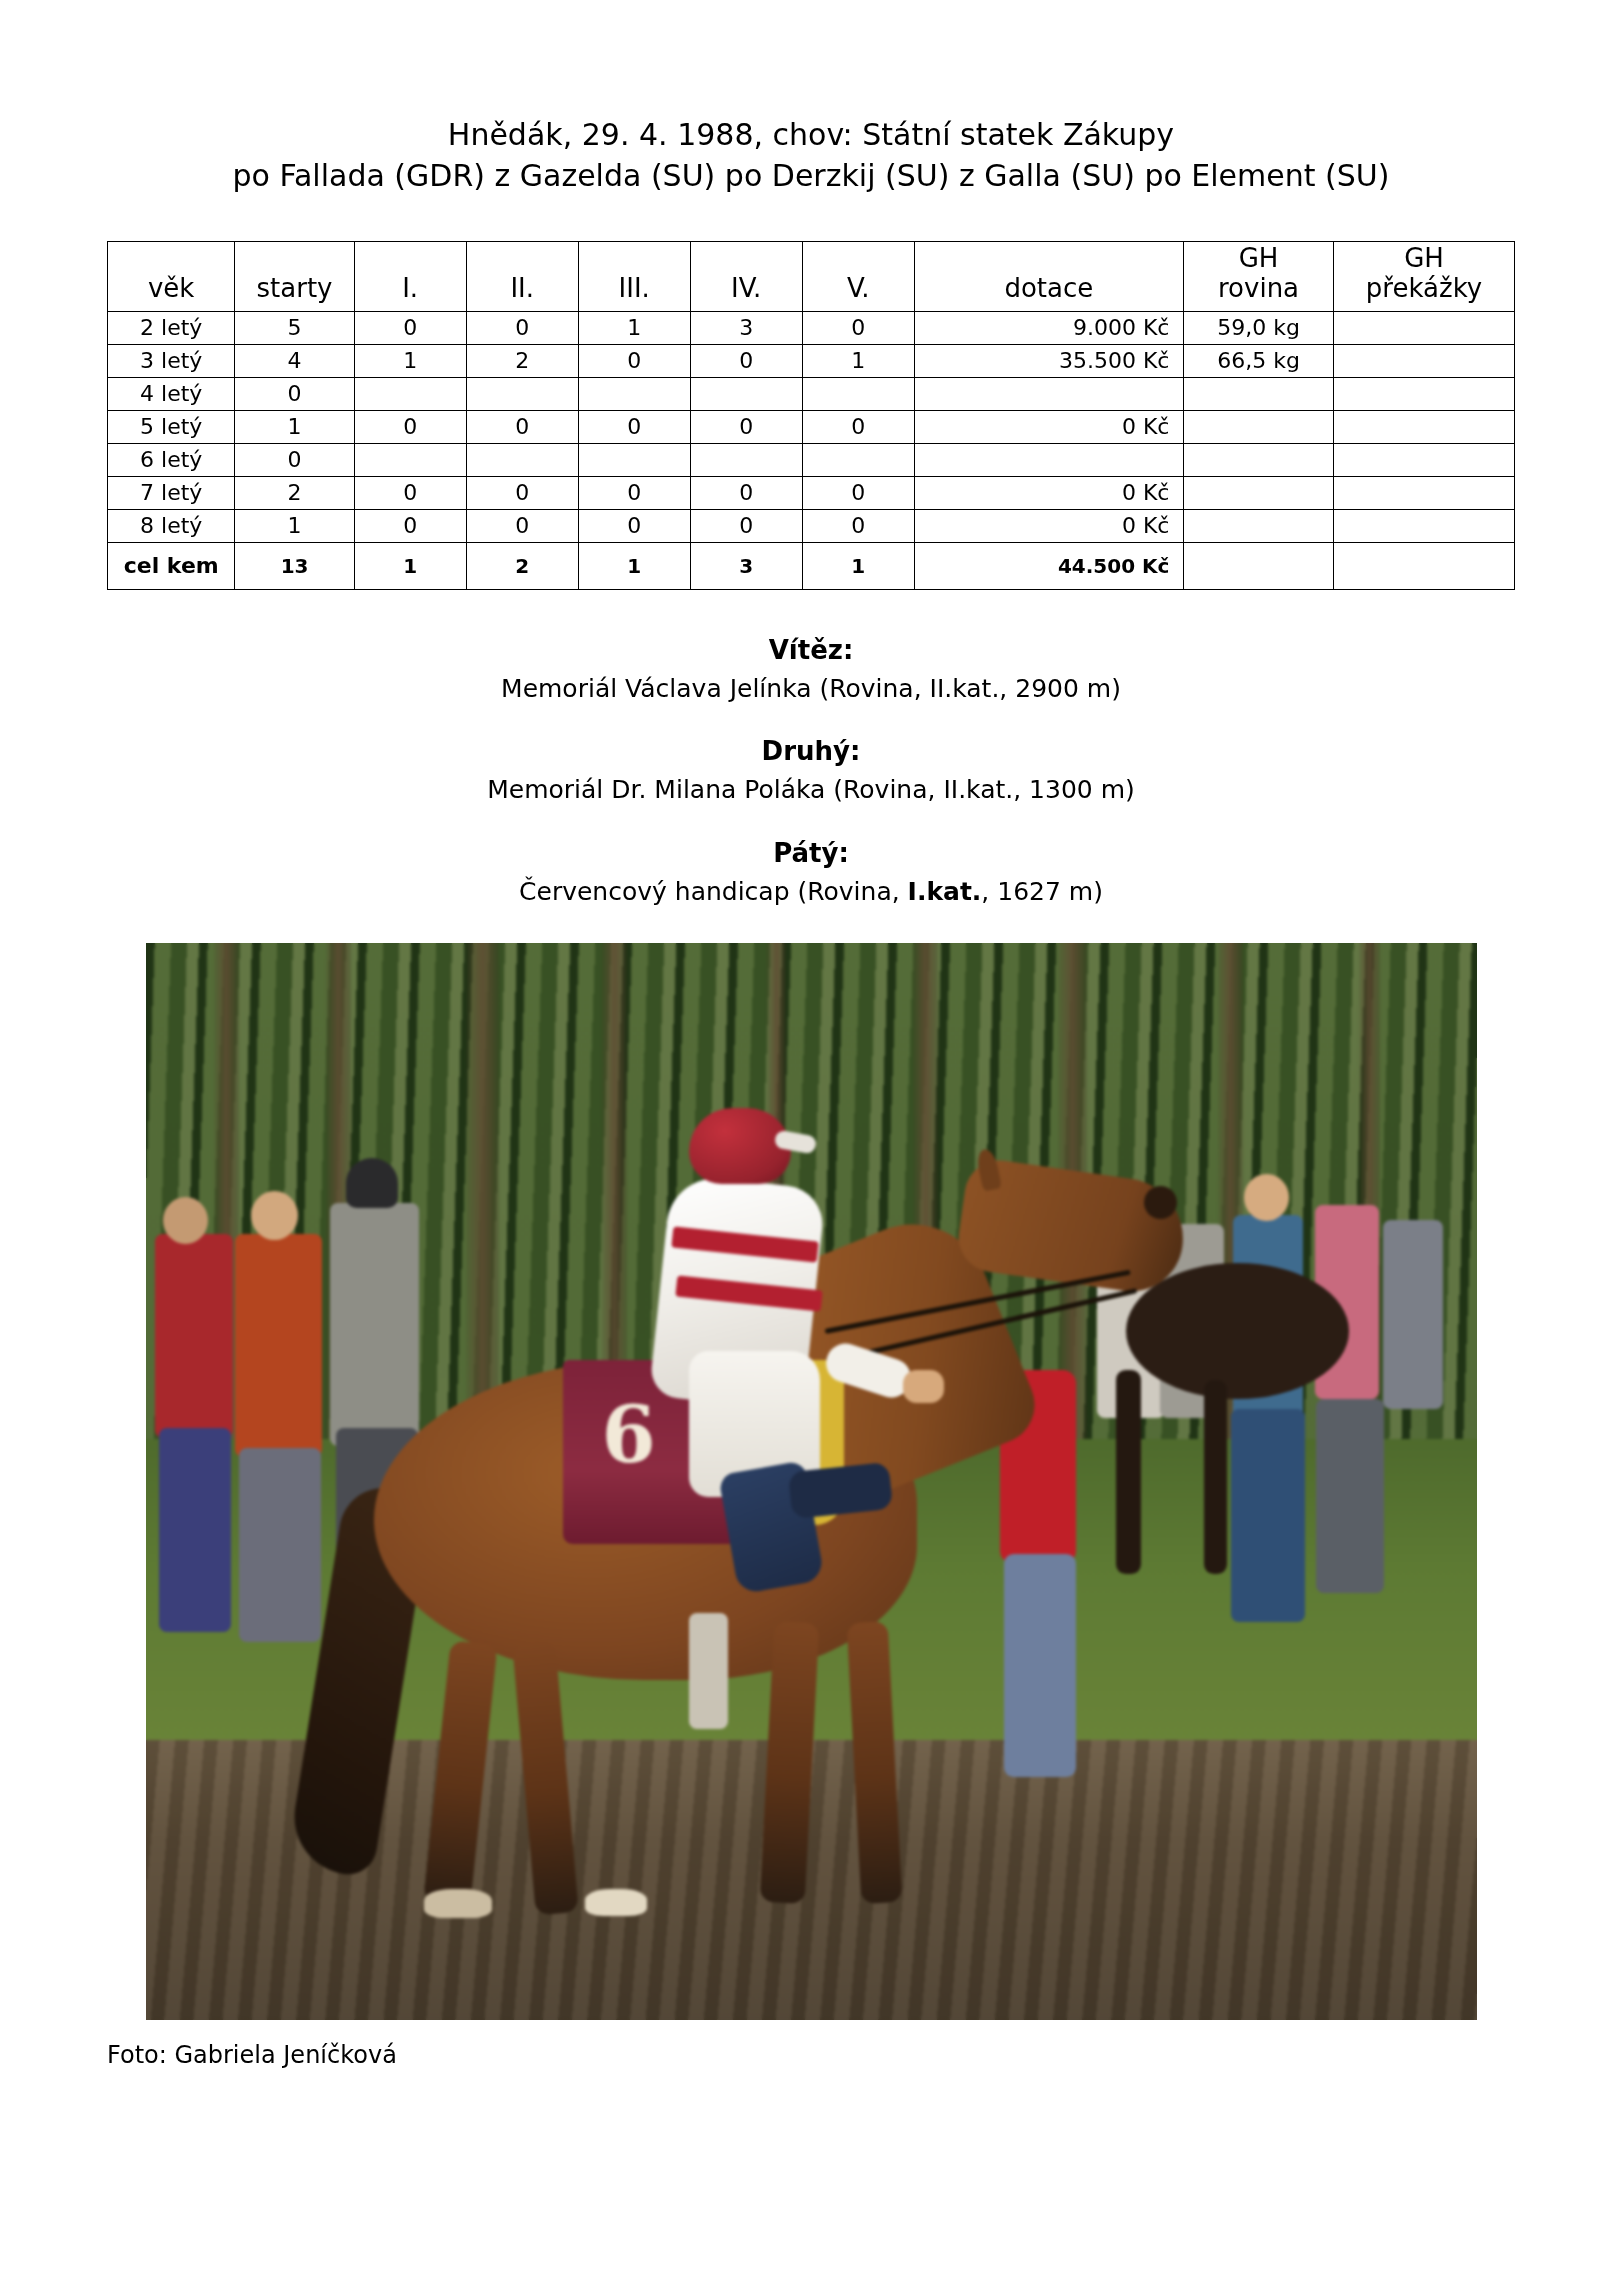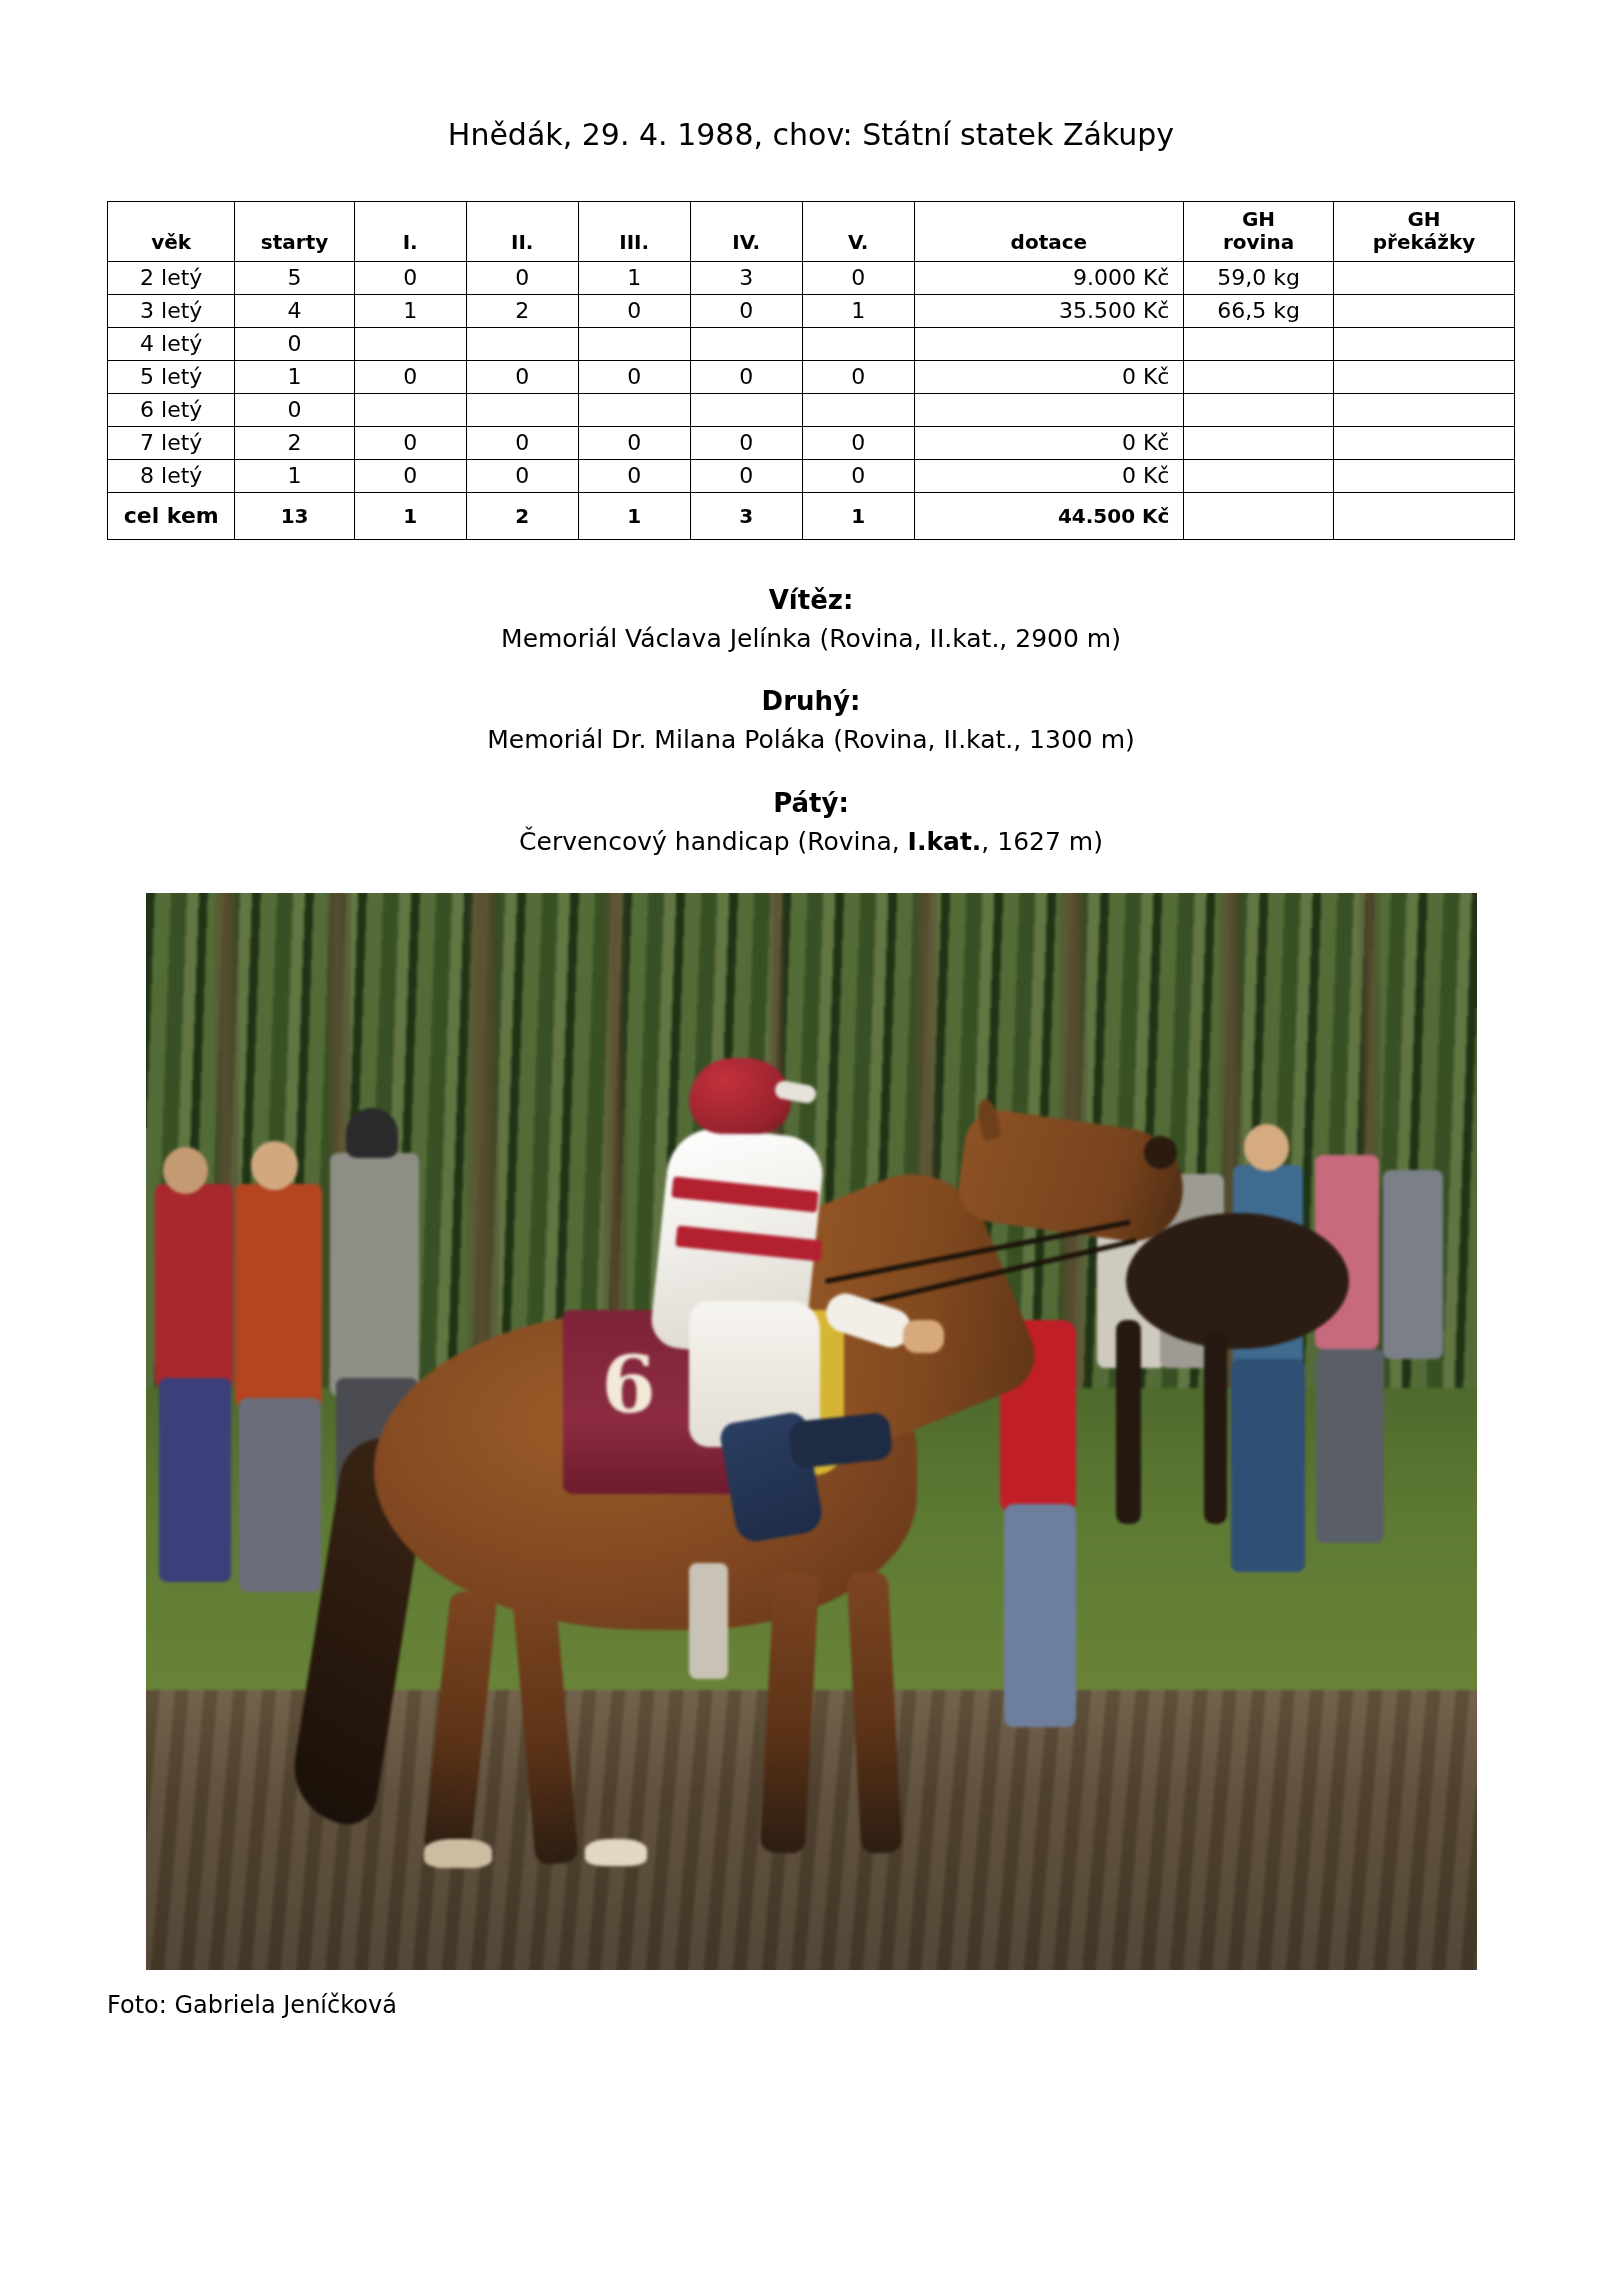--- a/index.html
+++ b/index.html
@@ -54,22 +54,22 @@
   }
   table.stats td, table.stats th {
     border: 1px solid #000;
     padding: 1.9px 5.8px;
     text-align: center;
     height: 33px;
     box-sizing: border-box;
     font-weight: normal;
   }
   table.stats thead th {
-    font-weight: bold;
-    font-size: 20px;
+    font-weight: normal;
+    font-size: 26px;
     line-height: 1.15;
     vertical-align: bottom;
     height: 60px;
     padding-bottom: 7px;
   }
   table.stats tbody td.age {
     text-align: center;
   }
   table.stats td.money {
     text-align: right;
@@ -288,20 +288,21 @@
   }
 </style>
 </head>
 <body>
 
 <div class="page">
 
 
   <div class="subtitle">
     <div>Hnědák,  29. 4. 1988,  chov: Státní statek Zákupy</div>
+    <div>po Fallada (GDR) z Gazelda (SU) po Derzkij (SU) z Galla (SU) po Element (SU)</div>
   </div>
 
   <div class="table-wrap">
     <table class="stats">
       <colgroup>
         <col class="c-age">
           <col class="c-starts">
         <col class="c-pl">
           <col class="c-pl">
           <col class="c-pl">

